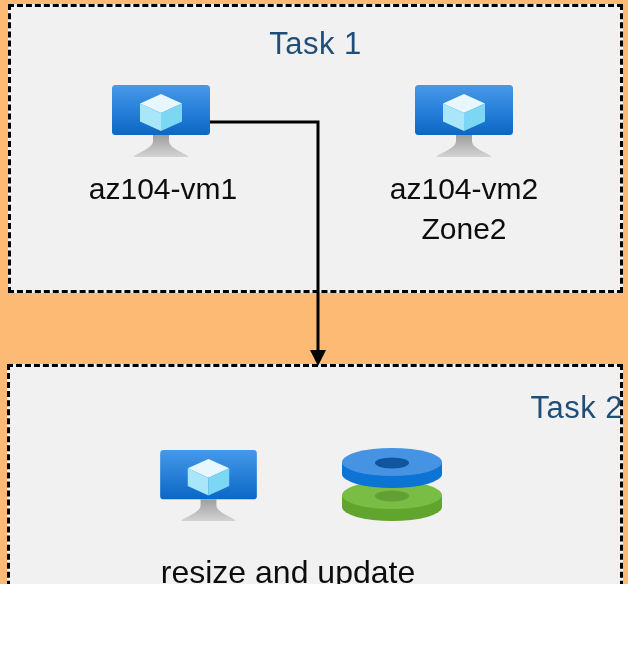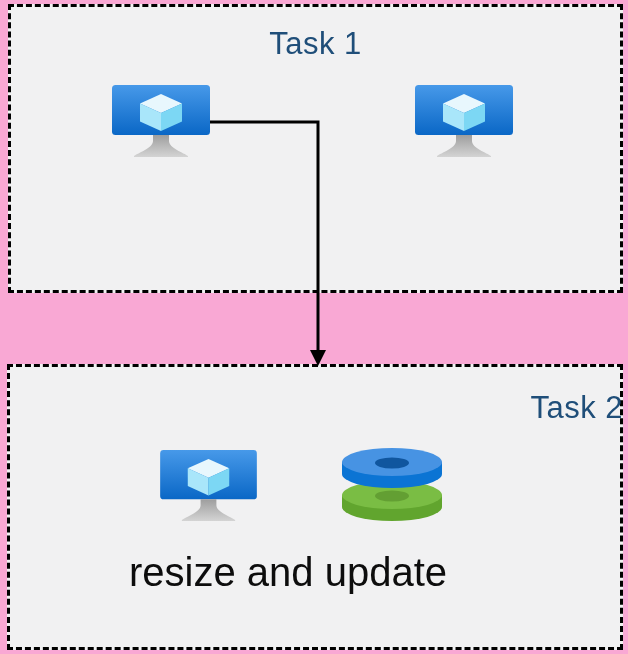--- a/index.html
+++ b/index.html
@@ -1,17 +1,17 @@
 <!DOCTYPE html>
 <html><head>
 <meta charset="utf-8">
 <style>
   html,body{margin:0;padding:0;background:#ffffff;}
   .canvas{
-    position:relative;width:628px;height:654px;background:#f9a8d4;overflow:hidden;
+    position:relative;width:628px;height:584px;background:#fdba74;overflow:hidden;
     font-family:"Liberation Sans","DejaVu Sans",sans-serif;
   }
   .task-box{
     position:absolute;background:#f1f1f2;border:3px dashed #000000;box-sizing:content-box;
   }
   .box1{left:8px;top:4px;width:609px;height:283px;}
   .box2{left:7px;top:364px;width:610px;height:280px;}
   .task-title{
     position:absolute;text-align:center;font-size:31px;line-height:40px;
     color:#1f4e79;letter-spacing:0.5px;
@@ -19,21 +19,21 @@
   .title1{left:8px;top:24px;width:615px;}
   .title2{left:7px;top:388px;width:616px;text-align:right;}
   .abs{position:absolute;}
   .vm-label{
     position:absolute;text-align:center;font-size:30px;line-height:40px;color:#0d0d0d;
   }
   .label1{left:38px;top:169px;width:250px;}
   .label2{left:339px;top:169px;width:250px;}
   .caption{
     position:absolute;left:88px;top:552px;width:400px;text-align:center;
-    font-size:40px;line-height:40px;color:#0d0d0d;
+    font-size:32px;line-height:40px;color:#0d0d0d;
   }
   .icon-vm1{left:112px;top:85px;width:98px;height:75px;}
   .icon-vm2{left:415px;top:85px;width:98px;height:75px;}
   .icon-vm3{left:160px;top:450px;width:97px;height:74px;}
   .icon-disks{left:340px;top:444px;width:104px;height:80px;}
   .connector{position:absolute;left:0;top:0;width:628px;height:654px;pointer-events:none;}
 </style>
 </head>
 <body>
 
@@ -57,33 +57,38 @@
       <rect x="0" y="0" width="98" height="50" rx="3.5" fill="url(#gScreen)"></rect>
     </g>
     <g>
       <polygon points="49,9 70,18.5 49,28 28,18.5" fill="#e8f7fd"></polygon>
       <polygon points="28,18.5 49,28 49,46 28,36.5" fill="#a9e6fa"></polygon>
       <polygon points="70,18.5 49,28 49,46 70,36.5" fill="#7cd7f4"></polygon>
     </g>
     <path d="M41,50 L57,50 L57,56 C57,63 72,68 76,71 L76,72 L22,72 L22,71 C26,68 41,63 41,56 Z" fill="url(#gStand)"></path>
   </svg>
   <div class="vm-label label1">
+    <div>az104-vm1</div>
   </div>
 
   <svg class="abs icon-vm2" viewBox="0 0 98 75">
     <g>
       <rect x="0" y="0" width="98" height="50" rx="3.5" fill="url(#gScreen)"></rect>
     </g>
     <g>
       <polygon points="49,9 70,18.5 49,28 28,18.5" fill="#e8f7fd"></polygon>
       <polygon points="28,18.5 49,28 49,46 28,36.5" fill="#a9e6fa"></polygon>
       <polygon points="70,18.5 49,28 49,46 70,36.5" fill="#7cd7f4"></polygon>
     </g>
     <path d="M41,50 L57,50 L57,56 C57,63 72,68 76,71 L76,72 L22,72 L22,71 C26,68 41,63 41,56 Z" fill="url(#gStand)"></path>
   </svg>
+  <div class="vm-label label2">
+    <div>az104-vm2</div>
+    <div>Zone2</div>
+  </div>
 
   <div class="task-box box2"></div>
   <div class="task-title title2">Task 2</div>
 
   <svg class="abs icon-vm3" viewBox="0 0 98 75">
     <g>
       <rect x="0" y="0" width="98" height="50" rx="3.5" fill="url(#gScreen)"></rect>
     </g>
     <g>
       <polygon points="49,9 70,18.5 49,28 28,18.5" fill="#e8f7fd"></polygon>

